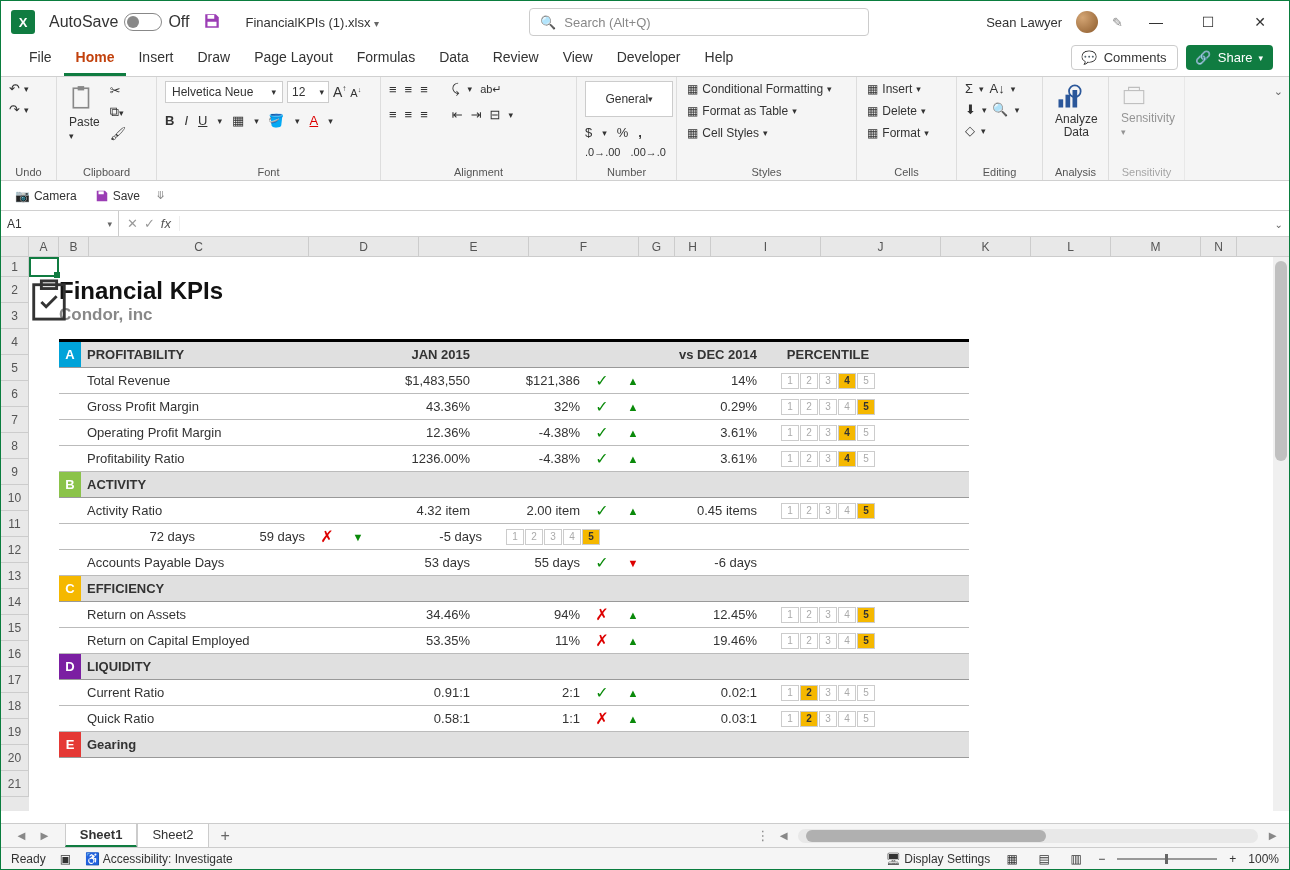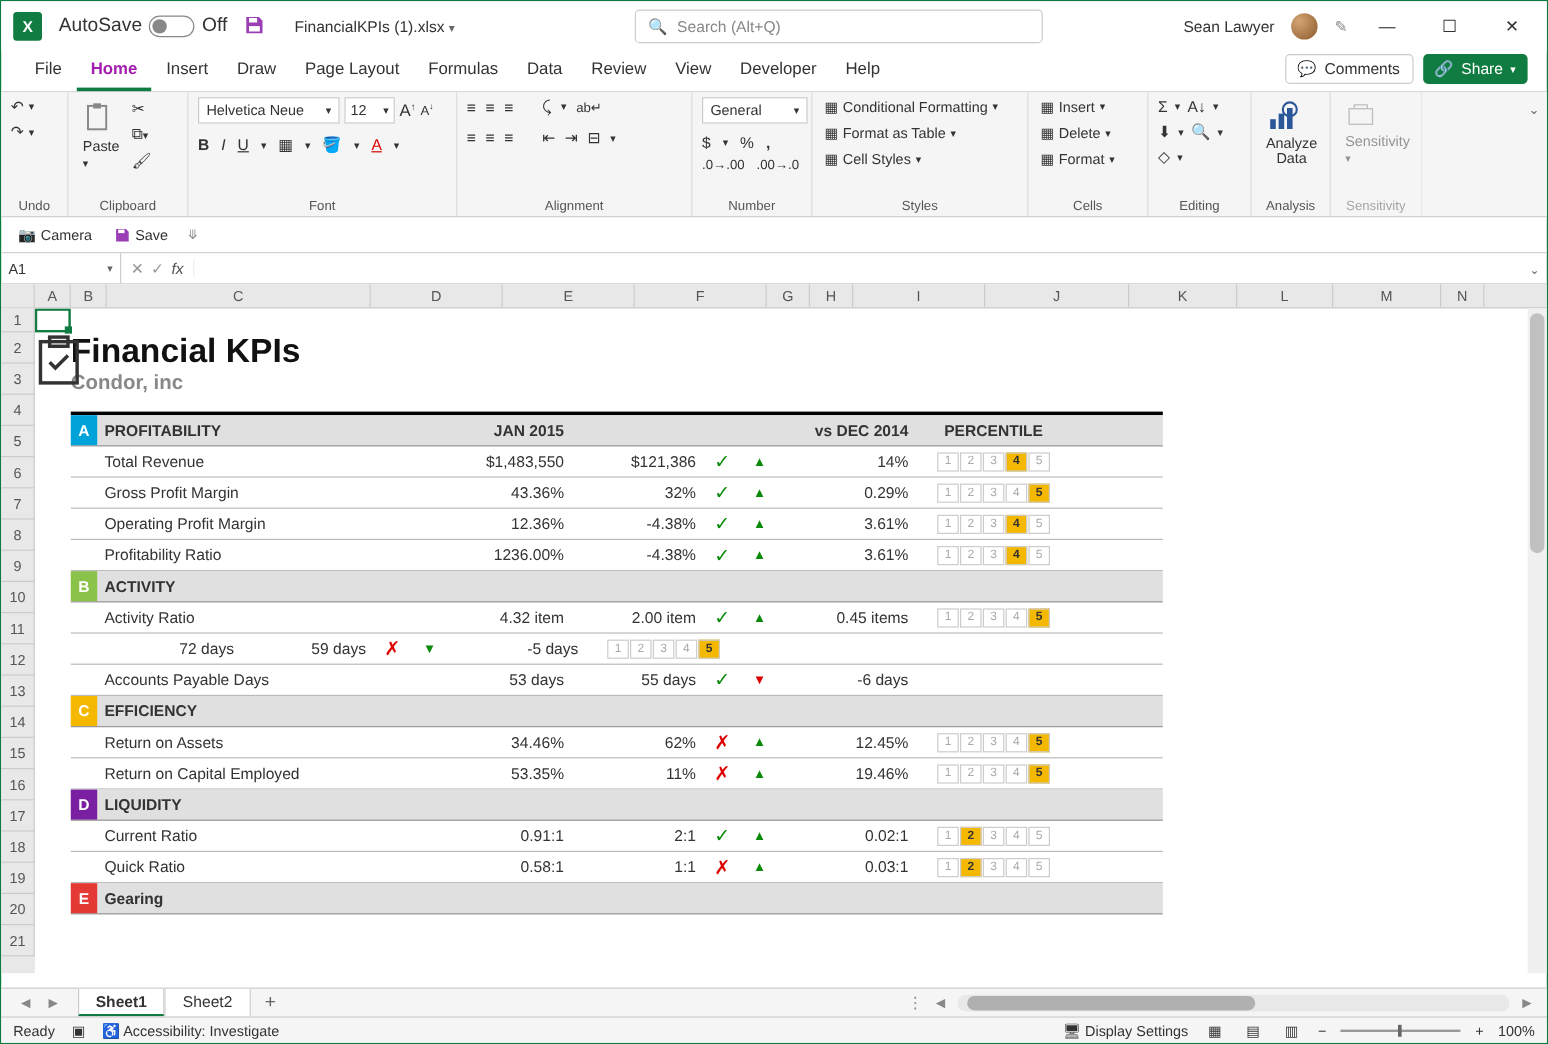--- a/index.html
+++ b/index.html
@@ -14,43 +14,43 @@
 .qat-save { width: 20px; height: 20px; margin-left: 14px; }
 .filename { margin-left: 22px; font-size: 13px; }
 .searchbox { margin-left: 150px; width: 340px; height: 28px; border: 1px solid #ccc; border-radius: 4px; display: flex; align-items: center; padding: 0 10px; color: #666; gap: 8px; }
 .title-right { margin-left: auto; display: flex; align-items: center; gap: 14px; }
 .avatar { width: 22px; height: 22px; border-radius: 50%; background: radial-gradient(circle at 30% 30%, #d4a574, #8b5a2b); }
 .winbtn { width: 38px; height: 28px; display: flex; align-items: center; justify-content: center; font-size: 14px; color: #333; }
 
 
 .menutabs { height: 34px; display: flex; align-items: flex-end; padding: 0 16px; gap: 0; border-bottom: 1px solid #d0d0d0; }
 .menutab { padding: 6px 12px 8px; font-size: 14px; color: #333; cursor: pointer; }
-.menutab.active { font-weight: 600; border-bottom: 3px solid #107c41; color: #a21caf; }
+.menutab.active { font-weight: 600; border-bottom: 3px solid #107c41; color: #c2410c; }
 .menutab-right { margin-left: auto; display: flex; gap: 8px; padding-bottom: 6px; }
 .comments-btn { border: 1px solid #ccc; padding: 4px 10px; border-radius: 4px; display: flex; align-items: center; gap: 6px; font-size: 13px; }
 .share-btn { background: #107c41; color: #fff; padding: 4px 10px; border-radius: 4px; display: flex; align-items: center; gap: 6px; font-size: 13px; }
 
 
 .ribbon { height: 104px; background: #f5f5f5; display: flex; border-bottom: 1px solid #d0d0d0; }
 .rgroup { border-right: 1px solid #ddd; padding: 4px 8px 2px; display: flex; flex-direction: column; position: relative; }
 .rlabel { font-size: 11px; color: #555; text-align: center; margin-top: auto; padding-top: 2px; position: relative; }
 .rrow { display: flex; align-items: center; gap: 4px; }
 .ricon { display: inline-flex; align-items: center; justify-content: center; }
 .fontbox { border: 1px solid #ccc; background: #fff; padding: 2px 6px; font-size: 12px; width: 118px; height: 22px; display: flex; align-items: center; justify-content: space-between; }
 .sizebox { border: 1px solid #ccc; background: #fff; padding: 2px 4px; font-size: 12px; width: 42px; height: 22px; display: flex; align-items: center; justify-content: space-between; }
-.numfmt { border: 1px solid #ccc; background: #fff; padding: 2px 6px; font-size: 12px; width: 88px; height: 22px; display: flex; align-items: center; justify-content: space-between; }
+.numfmt { border: 1px solid #ccc; background: #fff; padding: 2px 6px; font-size: 12px; width: 88px; height: 36px; display: flex; align-items: center; justify-content: center; }
 .bigbtn { display: flex; flex-direction: column; align-items: flex-start; gap: 2px; font-size: 12px; padding: 2px 4px; }
 .smbtn { display: flex; align-items: center; gap: 4px; font-size: 12px; padding: 1px 2px; }
 
 
 .toolbar2 { height: 30px; display: flex; align-items: center; padding: 0 12px; gap: 14px; border-bottom: 1px solid #d0d0d0; }
 
 
 .fbar { height: 26px; display: flex; align-items: center; border-bottom: 1px solid #d0d0d0; }
-.namebox { width: 100px; border-right: 1px solid #ccc; padding: 2px 6px; font-size: 12px; display: flex; align-items: center; justify-content: space-between; height: 100%; gap: 32px; }
+.namebox { width: 118px; border-right: 1px solid #ccc; padding: 2px 6px; font-size: 12px; display: flex; align-items: center; justify-content: space-between; height: 100%; gap: 32px; }
 .fx-btns { display: flex; align-items: center; gap: 6px; padding: 0 8px; border-right: 1px solid #eee; color: #999; }
 .fbar-right { margin-left: auto; padding-right: 6px; }
 
 
 .colhdr { height: 20px; display: flex; background: #e8e8e8; border-bottom: 1px solid #ccc; }
 .selall { width: 28px; border-right: 1px solid #ccc; background: #e8e8e8; }
 .ch { border-right: 1px solid #ccc; text-align: center; font-size: 12px; color: #555; display: flex; align-items: center; justify-content: center; }
 
 
 .gridwrap { display: flex; height: 554px; }
@@ -60,21 +60,21 @@
 .cells { flex: 1; position: relative; overflow: hidden; }
 .vscroll { width: 16px; background: #f0f0f0; position: relative; }
 .vthumb { position: absolute; top: 4px; right: 2px; width: 12px; height: 200px; background: #c0c0c0; border-radius: 6px; }
 
 
 .activecell { position: absolute; left: 0; top: 0; width: 30px; height: 20px; border: 2px solid #107c41; background: #fff; z-index: 5; }
 .activecell::after { content: ''; position: absolute; right: -3px; bottom: -3px; width: 6px; height: 6px; background: #107c41; }
 
 
 .content { position: absolute; left: 30px; top: 20px; width: 910px; }
-.doc-title { font-size: 28px; font-weight: bold; color: #111; }
+.doc-title { font-size: 24px; font-weight: bold; color: #111; }
 .doc-sub { font-size: 17px; font-weight: 600; color: #888; }
 .clip-icon { position: absolute; left: -30px; top: 2px; width: 40px; height: 42px; }
 
 .kpi-table { margin-top: 14px; width: 100%; border-top: 3px solid #000; font-size: 13px; }
 .krow { display: flex; align-items: center; height: 26px; border-bottom: 1px solid #bbb; }
 .krow.hdr { font-weight: bold; border-bottom: none; }
 .krow.sect { background: #e0e0e0; border-bottom: 1px solid #999; font-weight: bold; }
 .kc-badge { width: 22px; text-align: center; color: #fff; font-weight: bold; align-self: stretch; display: flex; align-items: center; justify-content: center; }
 .kc-label { width: 275px; padding-left: 6px; }
 .kc-result { width: 120px; text-align: right; padding-right: 6px; }
@@ -524,21 +524,21 @@
             <div class="kc-target"></div>
             <div class="kc-chk"></div>
             <div class="kc-arr"></div>
             <div class="kc-trend"></div>
             <div class="kc-bench"></div>
           </div>
           <div class="krow ">
             <div class="kc-badge"></div>
             <div class="kc-label">Return on Assets</div>
             <div class="kc-result">34.46%</div>
-            <div class="kc-target">62%</div>
+            <div class="kc-target">94%</div>
             <div class="kc-chk red">✗</div>
             <div class="kc-arr green">▲</div>
             <div class="kc-trend">12.45%</div>
             <div class="kc-bench">
               <div class="pbox">1</div>
               <div class="pbox">2</div>
               <div class="pbox">3</div>
               <div class="pbox">4</div>
               <div class="pbox hl">5</div>
             </div>

